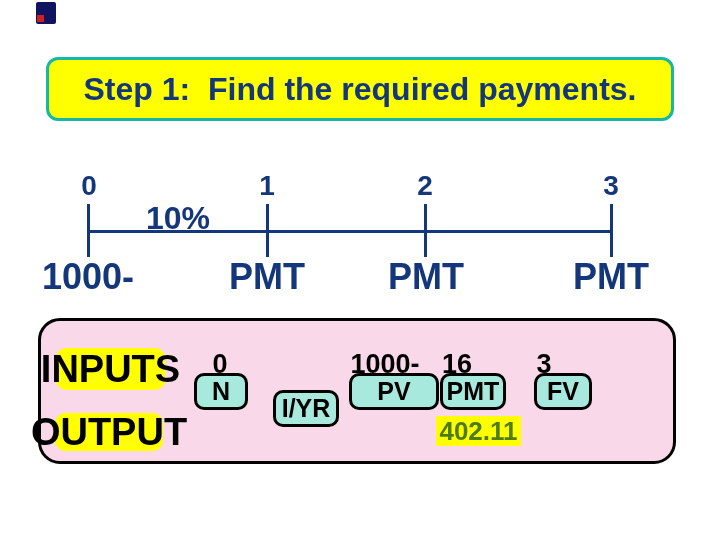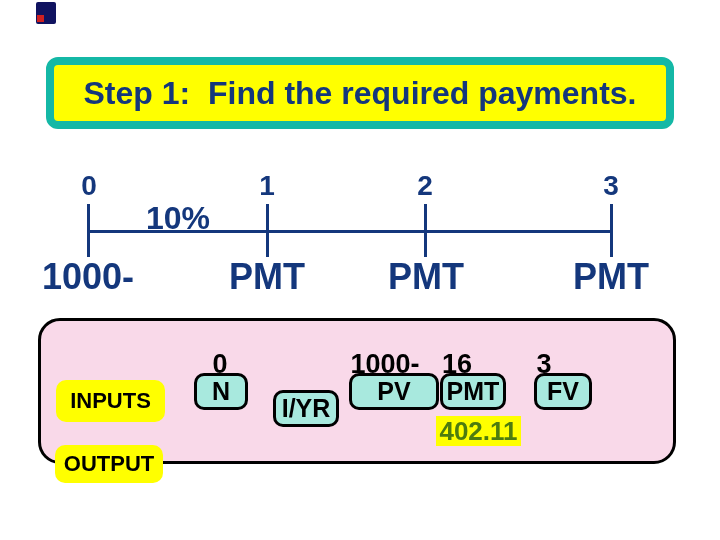--- a/index.html
+++ b/index.html
@@ -6,41 +6,41 @@
   body{
     width:720px;height:540px;position:relative;background:#ffffff;overflow:hidden;
     font-family:"Liberation Sans", sans-serif;font-weight:700;
   }
   .abs{position:absolute;}
   
   .corner-logo{left:36px;top:2px;width:20px;height:22px;background:#101360;border-radius:2px;}
   .corner-logo .red-dot{position:absolute;left:1px;bottom:2px;width:7px;height:7px;background:#cf2020;}
   
   .banner{
-    left:46px;top:57px;width:628px;height:72px;box-sizing:border-box;
-    background:#ffff00;border:8px solid #14b8a6;border-radius:12px;
+    left:46px;top:57px;width:628px;height:64px;box-sizing:border-box;
+    background:#ffff00;border:3px solid #14b8a6;border-radius:12px;
     display:flex;align-items:center;justify-content:center;
   }
   .banner-text{color:#14377c;font-size:32px;white-space:pre;}
   
   .navy{color:#14377c;}
   .period{top:170px;font-size:28px;transform:translateX(-50%);}
   .rate{top:200px;font-size:32px;transform:translateX(-50%);}
   .axis{left:88px;top:230px;width:524px;height:3px;background:#14377c;}
   .tick{top:204px;width:3px;height:53px;background:#14377c;}
   .cashflow{top:256px;font-size:36px;}
   .cf-center{transform:translateX(-50%);}
   
   .calc{
     left:38px;top:318px;width:638px;height:146px;box-sizing:border-box;
     background:#f9d9e9;border:3px solid #000;border-radius:22px;
   }
   .ylabel{
-    background:#ffff00;border-radius:10px;color:#000;font-size:22px;
-    display:flex;align-items:center;justify-content:center;margin-top:32px;
+    background:#ffff00;border-radius:10px;color:#000;font-size:38px;
+    display:flex;align-items:center;justify-content:center;
   }
   .inputs-label{left:15px;top:27px;width:109px;height:42px;}
   .output-label{left:14px;top:92px;width:108px;height:38px;text-align:center;}
   .calc-value{top:28px;font-size:27px;color:#000;transform:translateX(-50%);}
   .key{
     top:52px;height:37px;box-sizing:border-box;
     background:#a8e9de;border:3px solid #000;border-radius:10px;
     display:flex;align-items:center;justify-content:center;
     color:#000;font-size:25px;
   }

